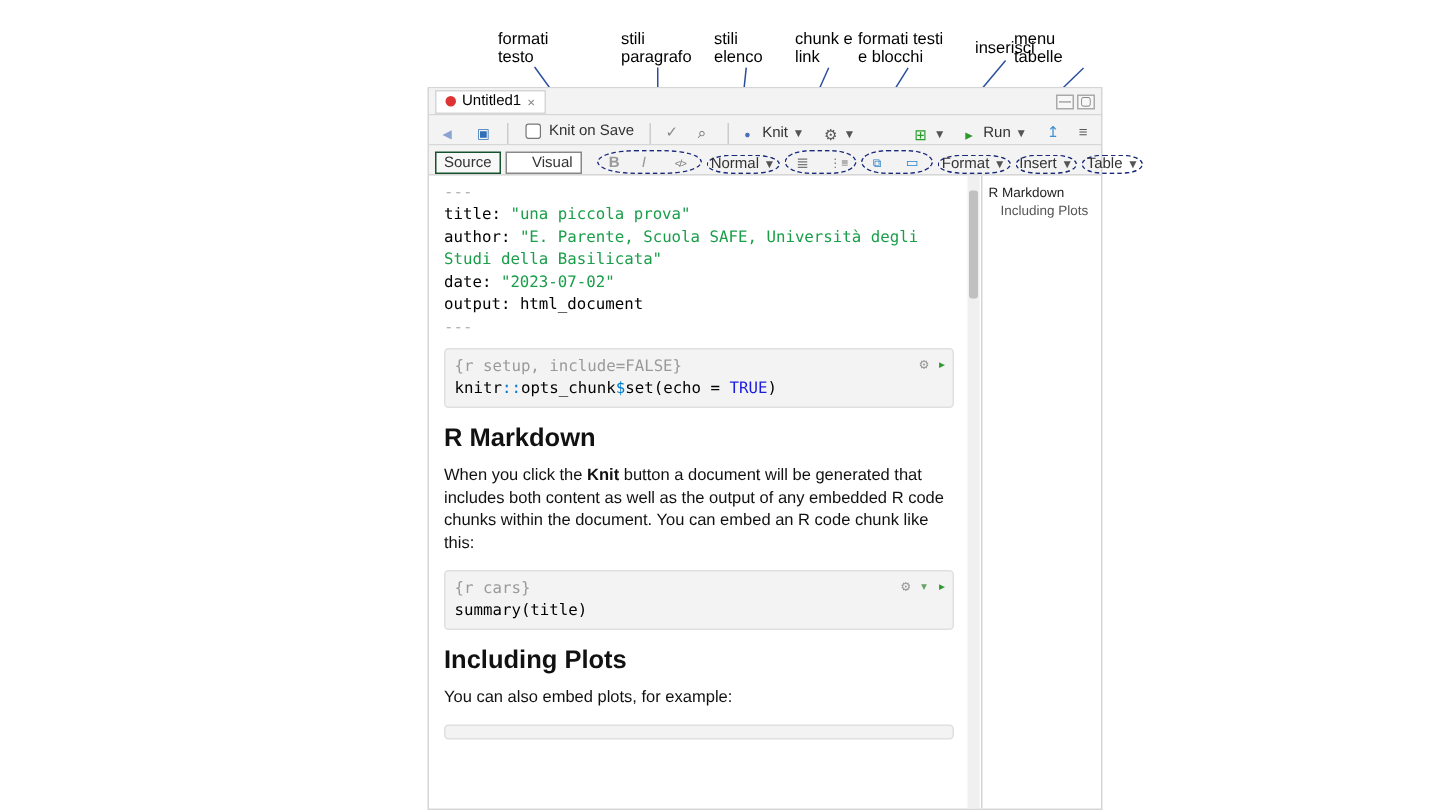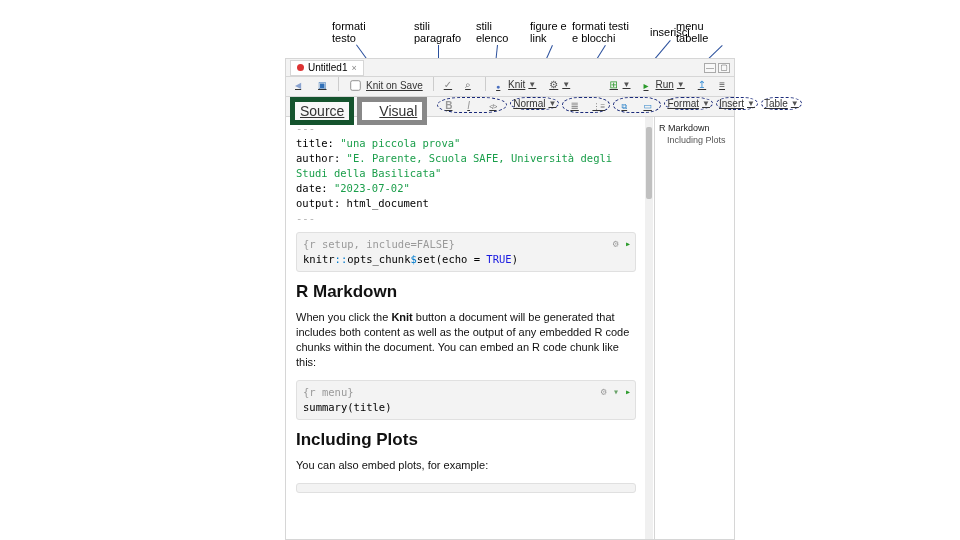--- a/index.html
+++ b/index.html
@@ -39,31 +39,31 @@
   .red-dot { width: 7px; height: 7px; border-radius: 50%; background: #d33; }
   .tab .x { color: #888; font-size: 9px; }
   .winbtns { display: flex; gap: 2px; }
   .winbtns .sq {
     width: 12px; height: 10px; border: 1px solid #aaa; font-size: 8px;
     display: flex; align-items: center; justify-content: center; color: #666;
     background: #f8f8f8;
   }
   .toolbar1, .toolbar2 {
     height: 20px; background: #f3f3f3; border-bottom: 1px solid #d6d6d6;
-    display: flex; align-items: flex-start; gap: 3px; padding: 0 4px;
-    font-size: 10px; color: #333; text-decoration: underline;
+    display: flex; align-items: flex-end; gap: 3px; padding: 0 4px;
+    font-size: 10px; color: #333;
   }
   .tb-btn, .tb-sel {
     display: flex; align-items: center; gap: 2px;
     padding: 1px 4px; border: 1px solid transparent;
     border-radius: 2px; cursor: pointer;
     white-space: nowrap;
   }
   .mode-btn {
-    padding: 1px 5px; border: 5px solid #14532d; font-size: 14px; cursor: pointer;
+    padding: 1px 5px; border: 1px solid #14532d; font-size: 10px; cursor: pointer;
     background: #f8f8f8;
   }
   .mode-btn.active { background: #fff; border-color: #888; padding-left: 17px; }
   .drop { font-size: 8px; color: #555; margin-left: 1px; }
   .ico { display: inline-block; width: 10px; height: 10px; }
   .i-back::before { content: "◀"; font-size: 8px; color: #8aa3d0; }
   .i-disk::before { content: "▣"; font-size: 9px; color: #3170b7; }
   .i-knit::before { content: "●"; font-size: 7px; color: #4a6fbf; }
   .i-gear::before { content: "⚙"; font-size: 10px; color: #555; }
   .i-bold::before { content: "B"; font-weight: bold; color: #999; }
@@ -136,21 +136,21 @@
 </head>
 <body>
 
 <div class="annot-layer">
   <div class="annot" style="left:332px; top:20px; width:50px">formati
 testo</div>
   <div class="annot" style="left:414px; top:20px; width:50px">stili
 paragrafo</div>
   <div class="annot" style="left:476px; top:20px; width:45px">stili
 elenco</div>
-  <div class="annot" style="left:530px; top:20px; width:50px">figure e
+  <div class="annot" style="left:530px; top:20px; width:50px">chunk e
 link</div>
   <div class="annot" style="left:572px; top:20px; width:70px">formati testi
 e blocchi</div>
   <div class="annot" style="left:650px; top:26px; width:45px">inserisci</div>
   <div class="annot" style="left:676px; top:20px; width:40px">menu
 tabelle</div>
 
   <div class="leader" style="left:356px; top:45px; height:45px; transform: rotate(-36deg);"></div>
   <div class="leader" style="left:438px; top:45px; height:45px;"></div>
   <div class="leader" style="left:497px; top:45px; height:45px; transform: rotate(6deg);"></div>
@@ -291,21 +291,21 @@
       <p class="body">
         <span>When you click the </span><strong>Knit</strong><span> button a document will be generated that includes both content as well as the output of any embedded R code chunks within the document. You can embed an R code chunk like this:</span>
       </p>
 
       <div class="codebox">
         <div class="tools">
           <span class="ctl-gear">⚙</span>
           <span class="ctl-down">▾</span>
           <span class="ctl-run">▸</span>
         </div>
-        <div class="hdr">{r menu}</div>
+        <div class="hdr">{r cars}</div>
         <div class="fn">summary(title)</div>
       </div>
 
       <h2>Including Plots</h2>
       <p class="body">You can also embed plots, for example:</p>
 
       <div class="codebox">
         
         
         

